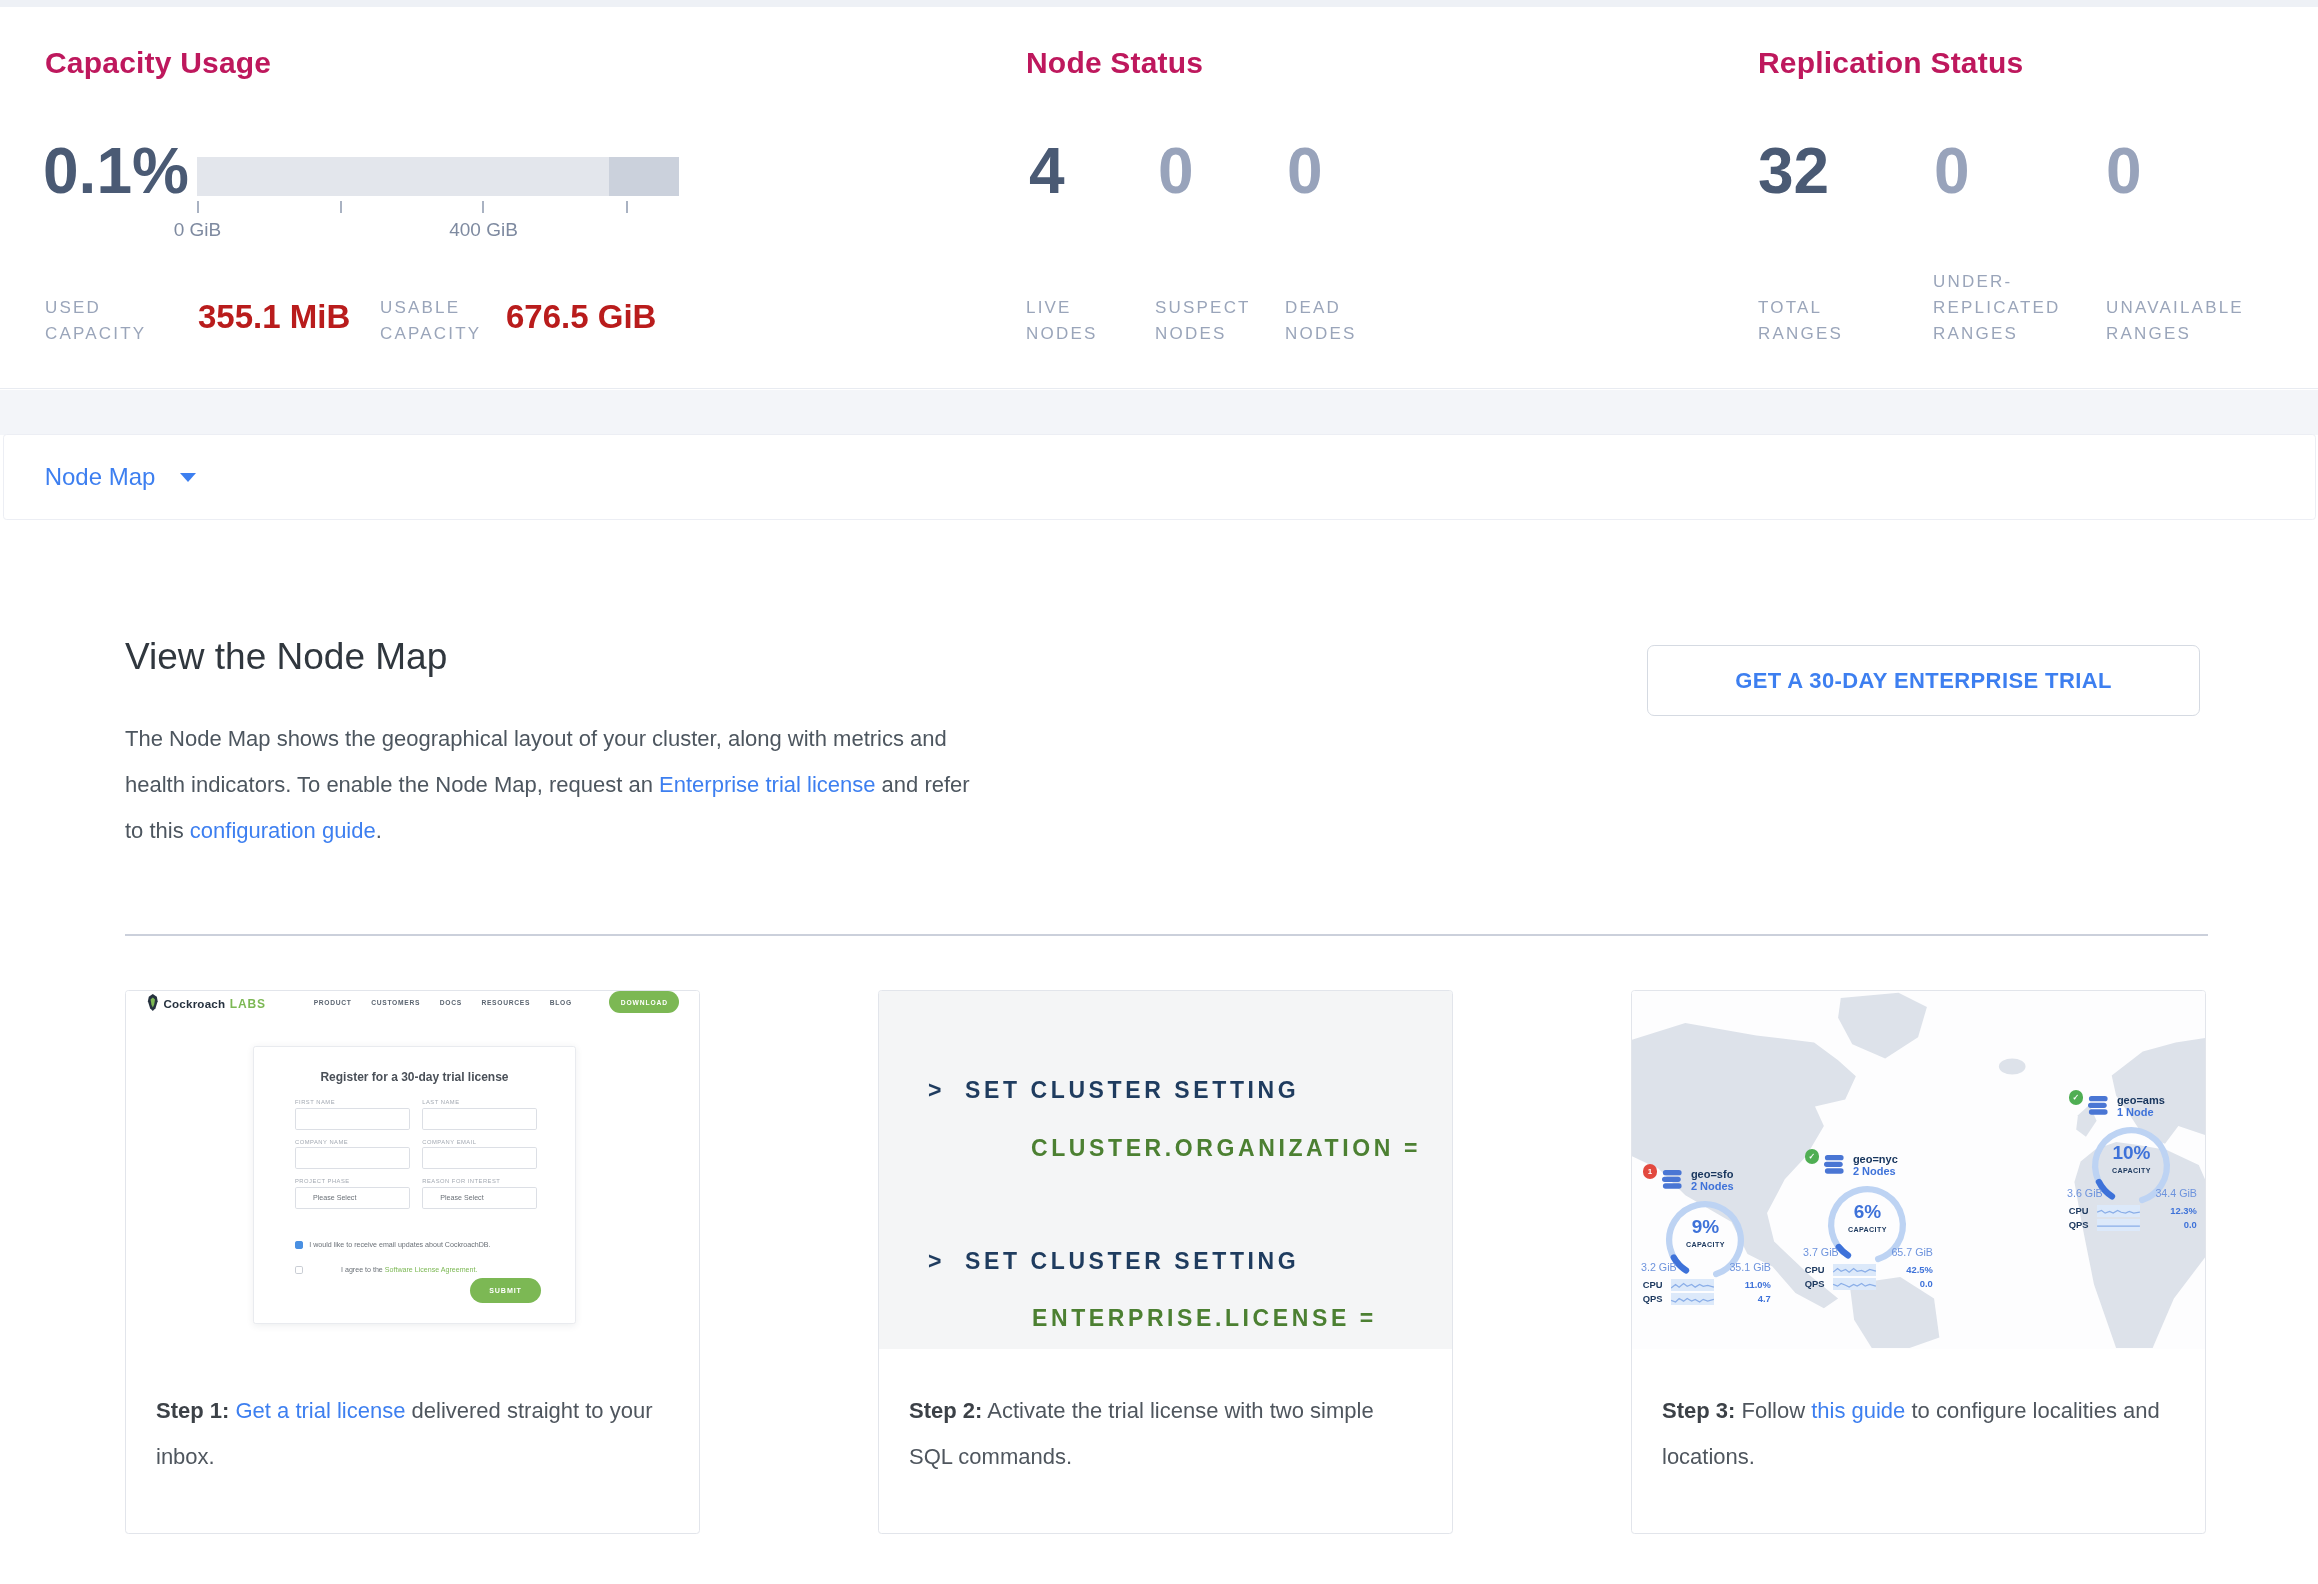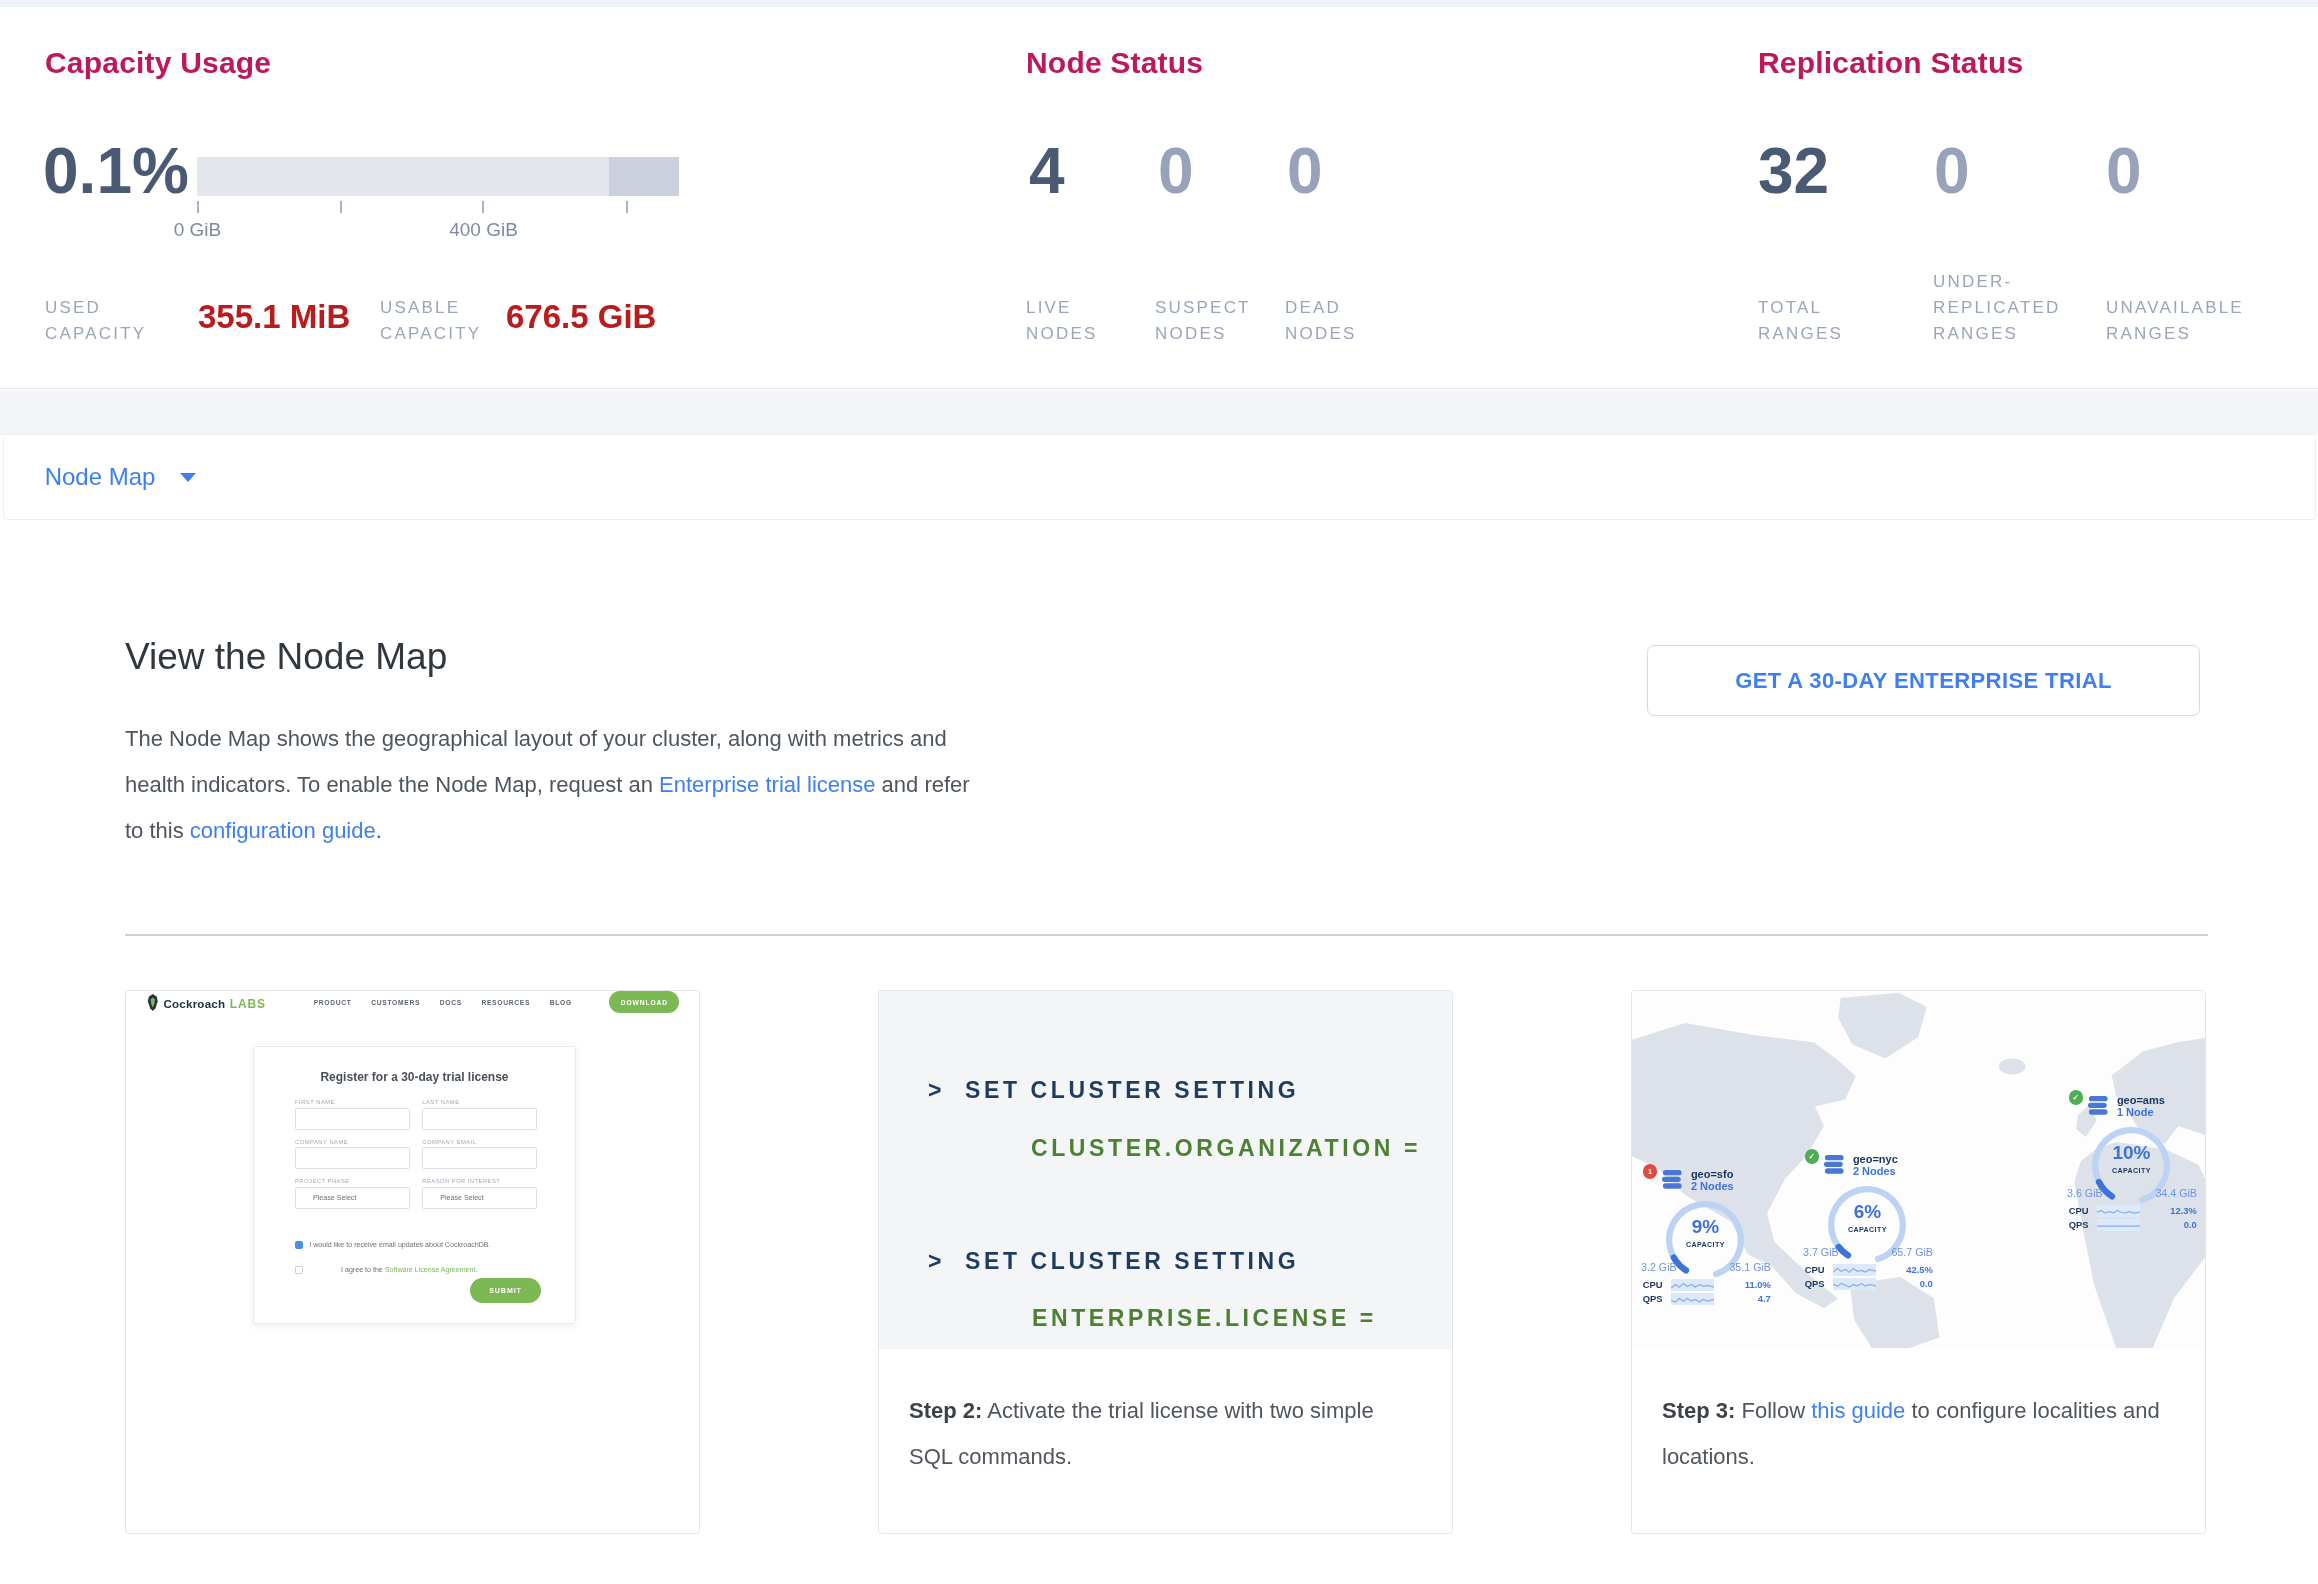--- a/index.html
+++ b/index.html
@@ -208,20 +208,21 @@
               <span>I would like to receive email updates about CockroachDB.</span>
             </div>
             <div class="mini-checkrow" style="top:219px;gap:38px;">
               <span class="mini-checkbox"></span>
               <span><span>I agree to the </span><span class="mini-green-link">Software License Agreement.</span></span>
             </div>
             <div class="mini-submit">SUBMIT</div>
           </div>
         </div>
       </div>
+      <div class="card-caption"><span class="cap-bold">Step 1:</span> <a class="link">Get a trial license</a><span> delivered straight to your inbox.</span></div>
     </div>
 
     <div class="card card2">
       <div class="card-media code-media">
         <div class="code-line code-navy" style="left:49px;top:86px;"><span>&gt;</span>&nbsp;&nbsp;<span>SET CLUSTER SETTING</span></div>
         <div class="code-line code-green" style="left:152px;top:144px;">CLUSTER.ORGANIZATION =</div>
         <div class="code-line code-navy" style="left:49px;top:257px;"><span>&gt;</span>&nbsp;&nbsp;<span>SET CLUSTER SETTING</span></div>
         <div class="code-line code-green" style="left:153px;top:314px;">ENTERPRISE.LICENSE =</div>
       </div>
       <div class="card-caption"><span class="cap-bold">Step 2:</span><span> Activate the trial license with two simple SQL commands.</span></div>

